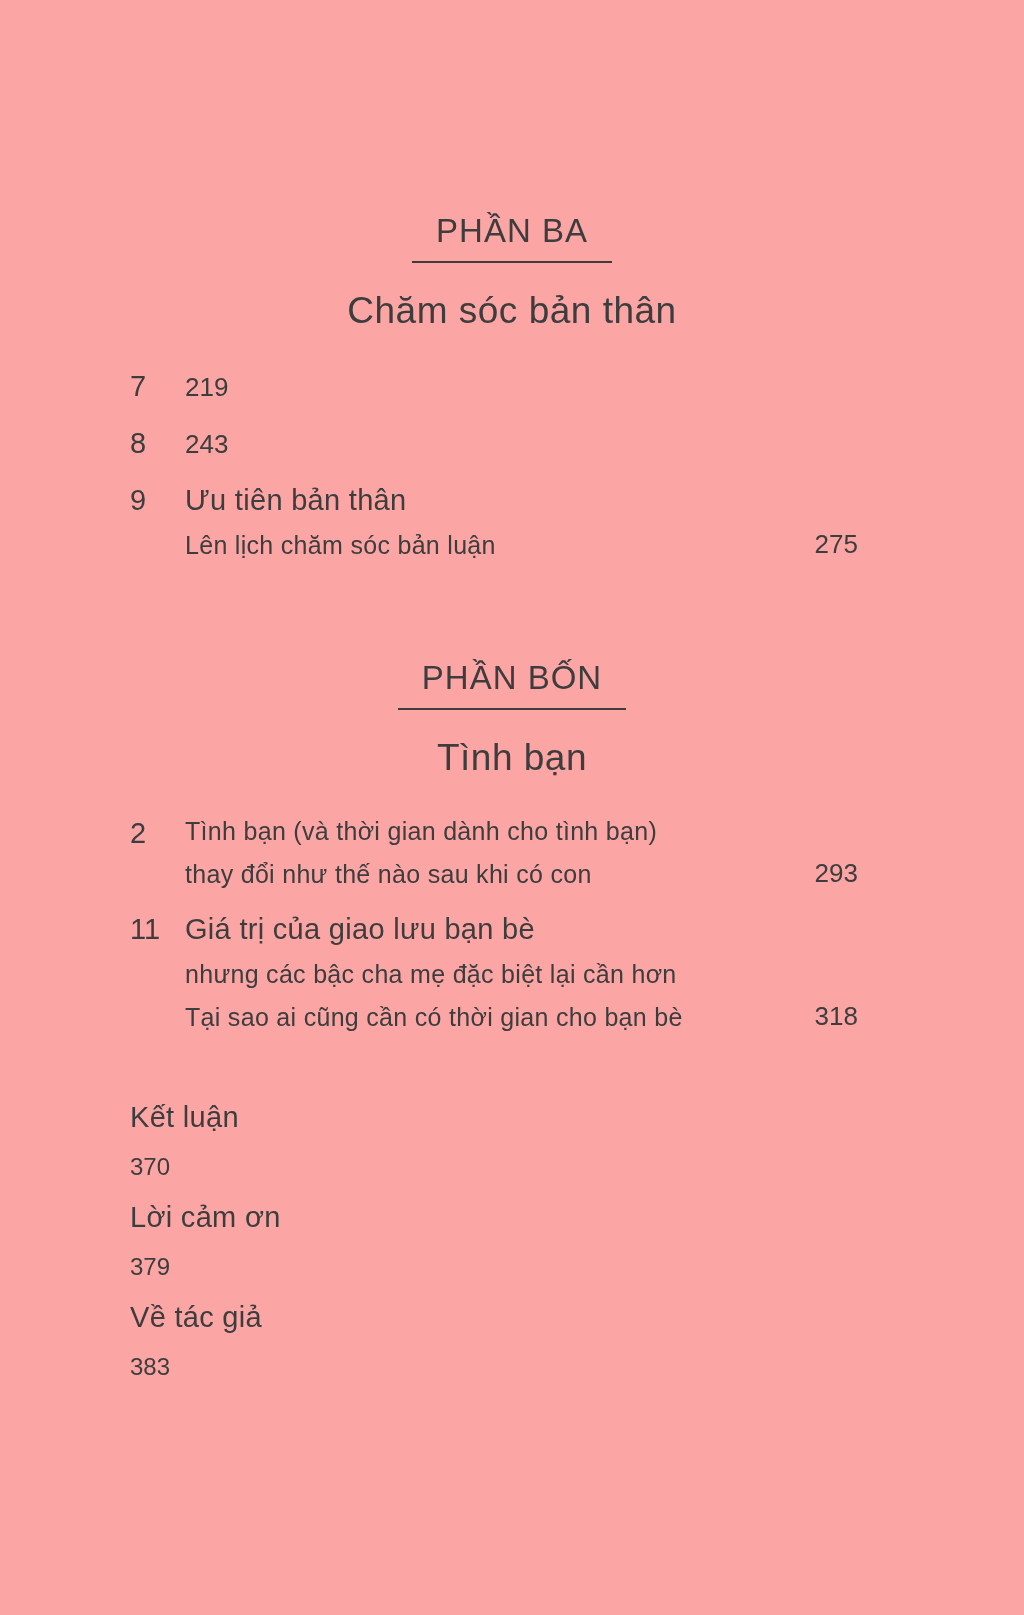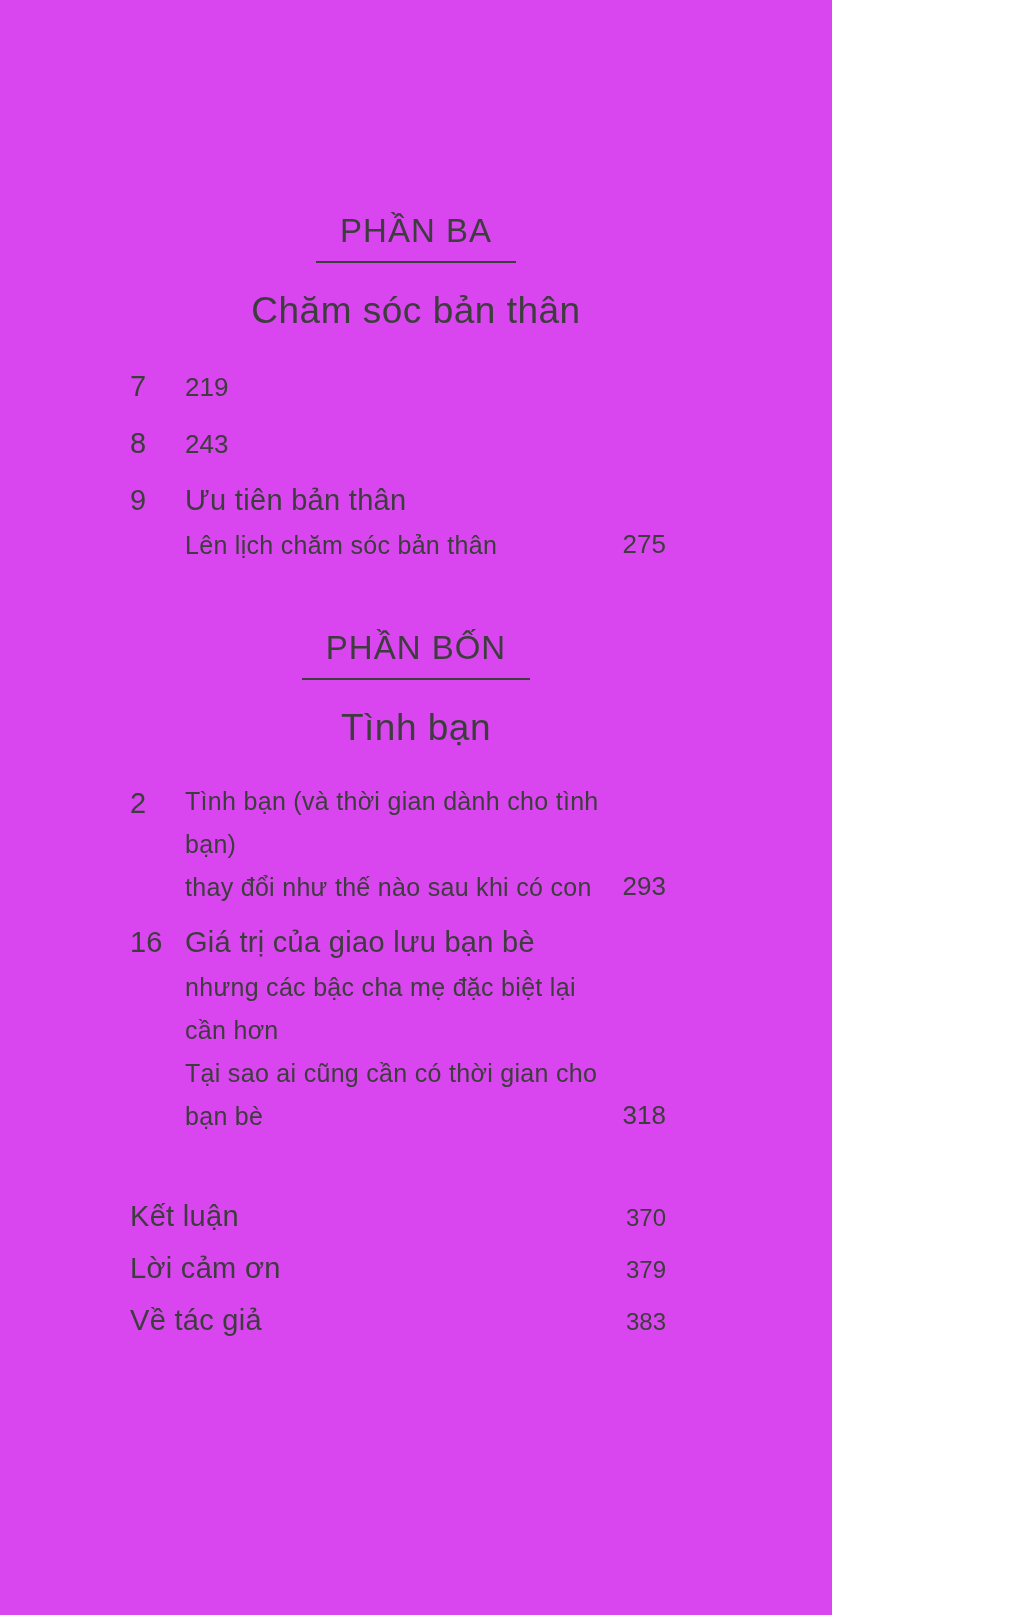--- a/index.html
+++ b/index.html
@@ -3,23 +3,23 @@
 <meta charset="utf-8">
 <style>
   html, body {
     margin: 0;
     padding: 0;
     background: #ffffff;
   }
   .page {
     position: relative;
     box-sizing: border-box;
-    width: 832px;
+    width: 1024px;
     height: 1615px;
-    background: #d946ef;
+    background: #fca5a5;
     color: #3d3d3d;
     font-family: "Liberation Sans", sans-serif;
     padding: 212px 166px 0 130px;
     overflow: hidden;
   }
   .section-head {
     text-align: center;
     margin-left: -130px;   
     margin-right: -166px;
   }
@@ -60,27 +60,28 @@
     font-size: 25px;
     line-height: 43px;
     letter-spacing: 0.3px;
   }
   .pg {
     flex: none;
     align-self: flex-end;
     font-size: 26px;
     line-height: 45px;
   }
-  .section-2 { margin-top: 62px; }
+  .section-2 { margin-top: 92px; }
   .backmatter { margin-top: 53px; }
   .bm-row {
     display: flex;
     justify-content: space-between;
     align-items: baseline;
     line-height: 50px;
+    flex-direction: column;
   }
   .bm-title { font-size: 29px; letter-spacing: 0.3px; }
   .bm-pg { font-size: 24px; }
 </style>
 </head>
 <body>
 
 <div class="page">
 
   <div class="section">
@@ -98,21 +99,21 @@
 
       <div class="entry">
         <span class="num">8</span>
         <span class="pg">243</span>
       </div>
 
       <div class="entry">
         <span class="num">9</span>
         <div class="lines">
           <div class="t">Ưu tiên bản thân</div>
-          <div class="s">Lên lịch chăm sóc bản thân</div>
+          <div class="s">Lên lịch chăm sóc bản luận</div>
         </div>
         <span class="pg">275</span>
       </div>
 
     </div>
   </div>
 
   <div class="section section-2">
     <div class="section-head">
       <div class="part-label">PHẦN BỐN</div>
@@ -124,21 +125,21 @@
       <div class="entry">
         <span class="num">2</span>
         <div class="lines">
           <div class="s">Tình bạn (và thời gian dành cho tình bạn)</div>
           <div class="s">thay đổi như thế nào sau khi có con</div>
         </div>
         <span class="pg">293</span>
       </div>
 
       <div class="entry">
-        <span class="num">16</span>
+        <span class="num">11</span>
         <div class="lines">
           <div class="t">Giá trị của giao lưu bạn bè</div>
           <div class="s">nhưng các bậc cha mẹ đặc biệt lại cần hơn</div>
           <div class="s">Tại sao ai cũng cần có thời gian cho bạn bè</div>
         </div>
         <span class="pg">318</span>
       </div>
 
 
     </div>

